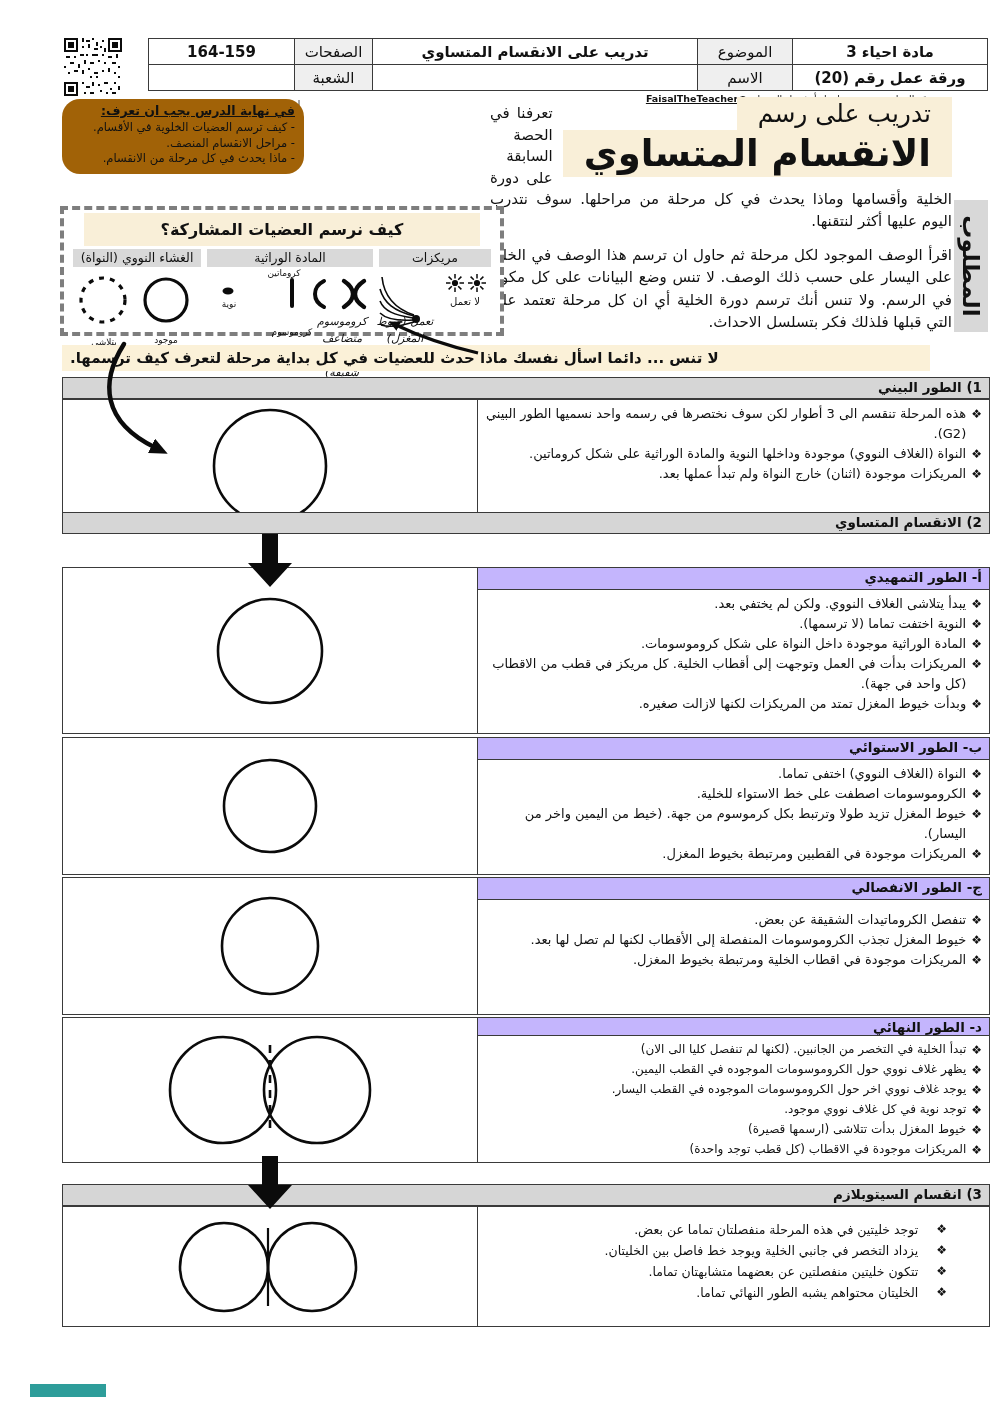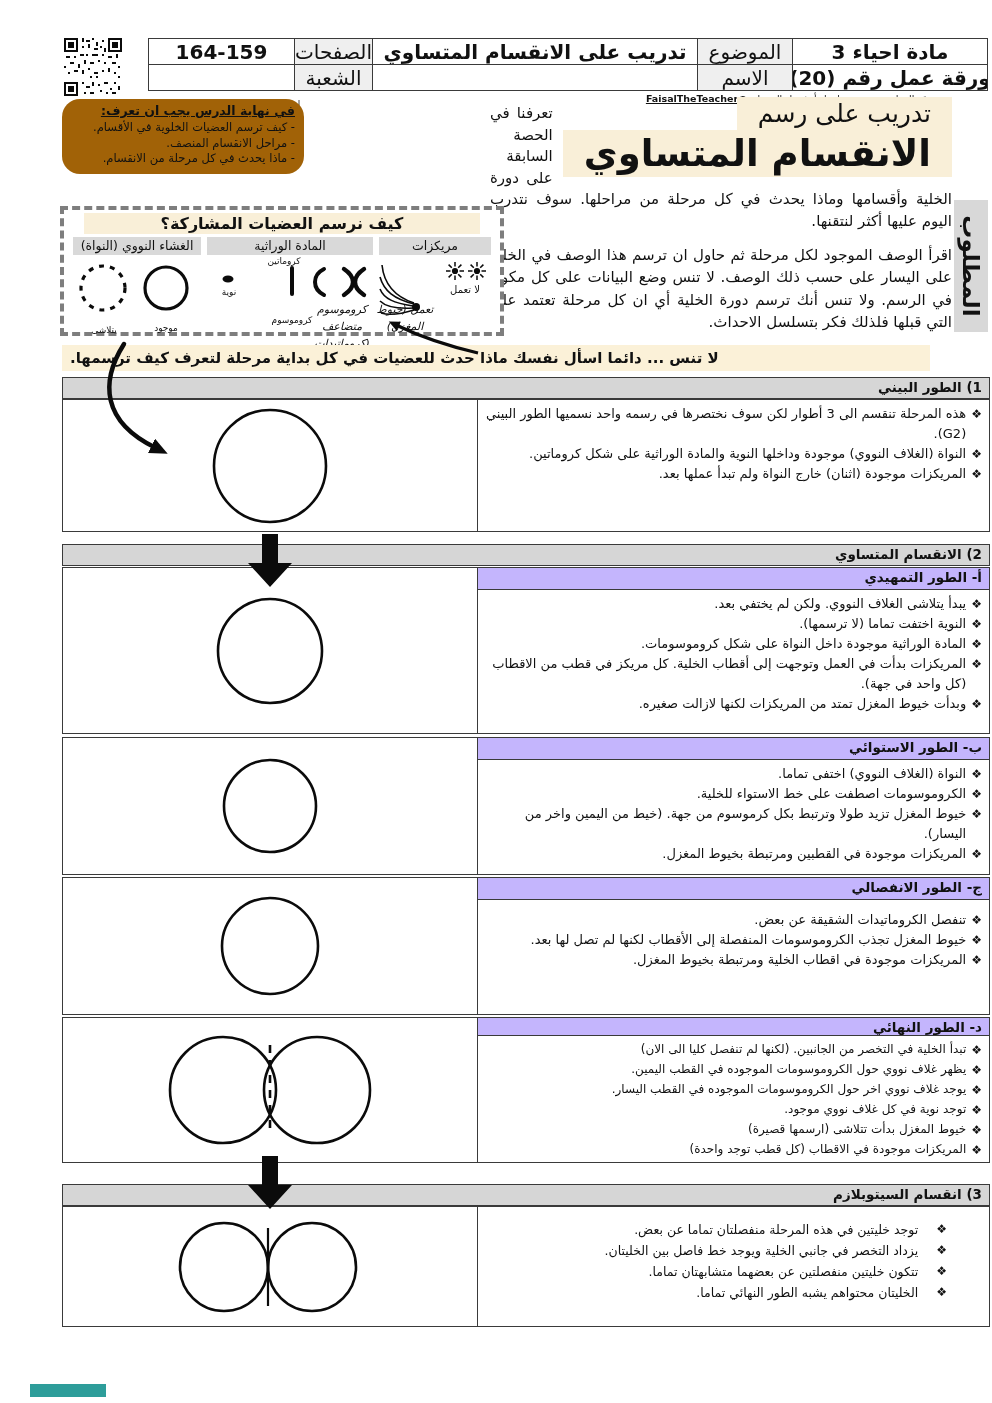--- a/index.html
+++ b/index.html
@@ -4,21 +4,21 @@
 <style>
   html,body{margin:0;padding:0;background:#fff;}
   .page{position:relative;width:992px;height:1403px;background:#fff;overflow:hidden;
         font-family:"DejaVu Sans",sans-serif;color:#111;direction:rtl;}
 
   
   .hdr-table{position:absolute;left:148px;top:38px;width:840px;height:53px;
              border:1.5px solid #3a3a3a;box-sizing:border-box;display:flex;flex-direction:column;}
   .hdr-row{display:flex;direction:rtl;flex:1;}
   .hdr-row.first{border-bottom:1px solid #3a3a3a;}
-  .hcell{display:flex;align-items:center;justify-content:center;font-size:20px;
+  .hcell{display:flex;align-items:center;justify-content:center;font-size:15px;
          border-left:1px solid #3a3a3a;box-sizing:border-box;overflow:hidden;white-space:nowrap;}
   .hcell:last-child{border-left:none;}
   .hlabel{background:#efefef;}
   .w1{width:195px;} .w2{width:95px;} .w3{width:325px;} .w4{width:78px;} .w5{flex:1;}
   .bold{font-weight:bold;}
   .qr-caption{position:absolute;left:122px;top:99px;width:180px;font-size:9px;color:#222;
               text-align:center;line-height:11px;}
   .credit{position:absolute;left:630px;top:93px;width:322px;font-size:9.5px;color:#222;text-align:center;}
   .credit .handle{text-decoration:underline;font-weight:bold;color:#111;cursor:pointer;}
 
@@ -41,21 +41,21 @@
   
   .objectives{position:absolute;left:62px;top:99px;width:242px;box-sizing:border-box;
               background:#a16207;padding:4px 9px 7px;font-size:11.5px;direction:rtl;border-radius:18px;}
   .obj-title{font-weight:bold;text-decoration:underline;font-size:12.5px;margin-bottom:2px;}
   .obj-item{line-height:15.5px;}
 
   
   .organelles{position:absolute;left:60px;top:206px;width:444px;height:130px;box-sizing:border-box;
               border:4px dashed #7e7e7e;background:#fff;padding:3px 6px;}
   .org-title{background:#f9efd8;font-weight:bold;font-size:16px;text-align:center;
-             margin:0 14px 3px;padding:1px 0;}
+             margin:0 14px 3px;padding:7px 0;}
   .org-cols{display:flex;direction:rtl;height:94px;}
   .org-col{position:relative;}
   .col-centrioles{width:118px;} .col-genetic{width:172px;} .col-membrane{width:134px;}
   .org-label{background:#d9d9d9;text-align:center;font-size:12.5px;height:18px;line-height:18px;margin:0 3px;}
   .tinylab{position:absolute;font-size:9px;line-height:10px;text-align:center;color:#111;}
   .microlab{position:absolute;font-size:11px;line-height:17px;text-align:center;color:#111;font-style:italic;}
 
   
   .reminder{position:absolute;left:62px;top:345px;width:868px;box-sizing:border-box;
             background:#fbf1d8;font-weight:bold;font-size:15px;text-align:left;padding:4px 8px;}
@@ -285,21 +285,21 @@
             <span>النواة (الغلاف النووي) موجودة وداخلها النوية والمادة الوراثية على شكل كروماتين.</span>
           </li>
         <li>
             <span class="blt">❖</span>
             <span>المريكزات موجودة (اثنان) خارج النواة ولم تبدأ عملها بعد.</span>
           </li>
       </ul>
     </div>
   </div>
 
-  <div class="sec-header" style="top:544px">
+  <div class="sec-header" style="top:512px">
     <span>2) الانقسام المتساوي</span>
   </div>
 
   <div class="sec-row" style="top:567px;height:167px">
     <div class="draw-area">
       <svg width="112" height="112">
         <circle class="cell-stroke" cx="56" cy="56" r="52"></circle>
       </svg>
     </div>
     <div class="text-col">

